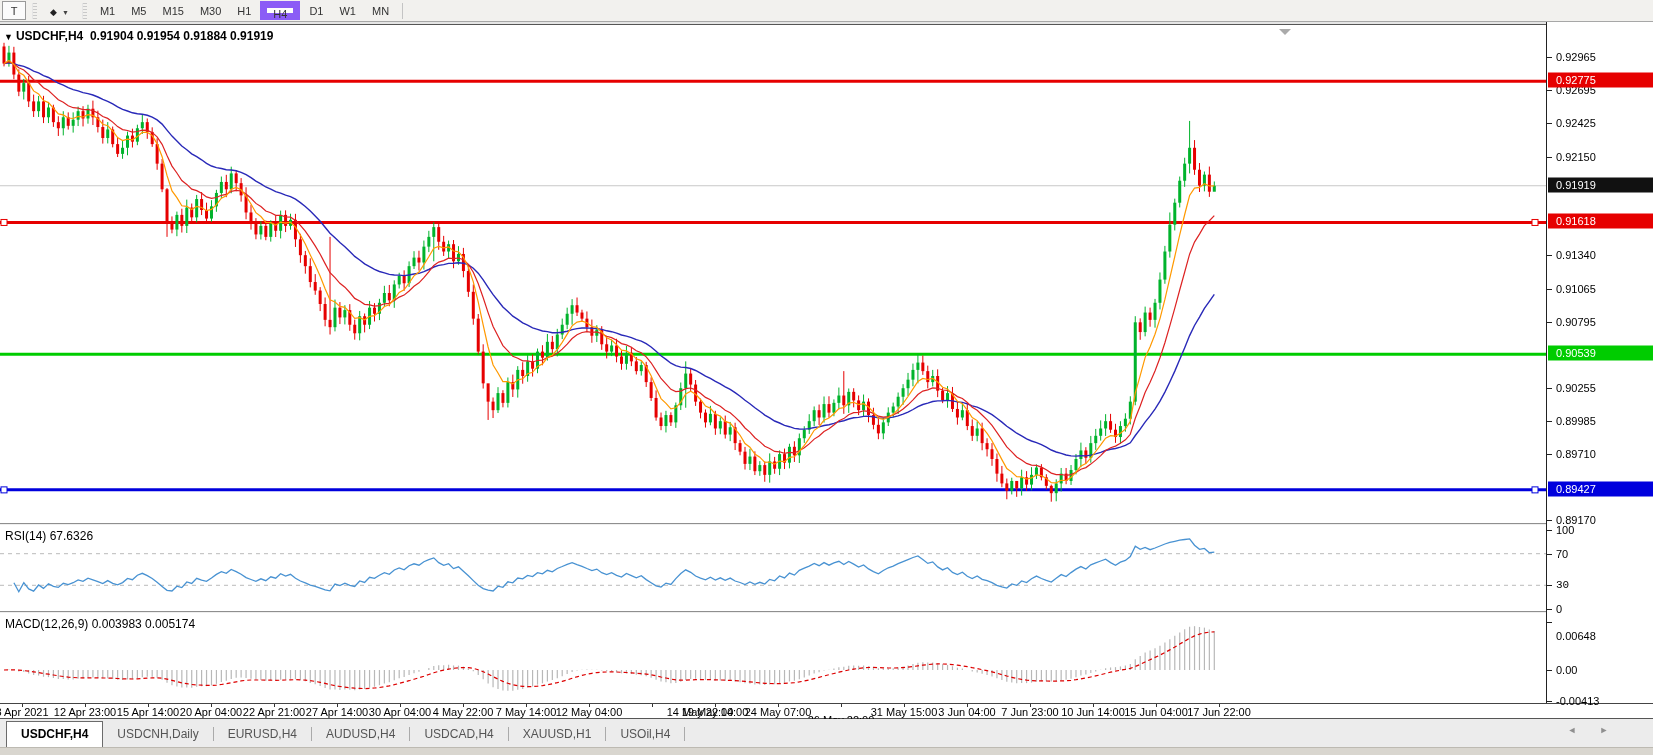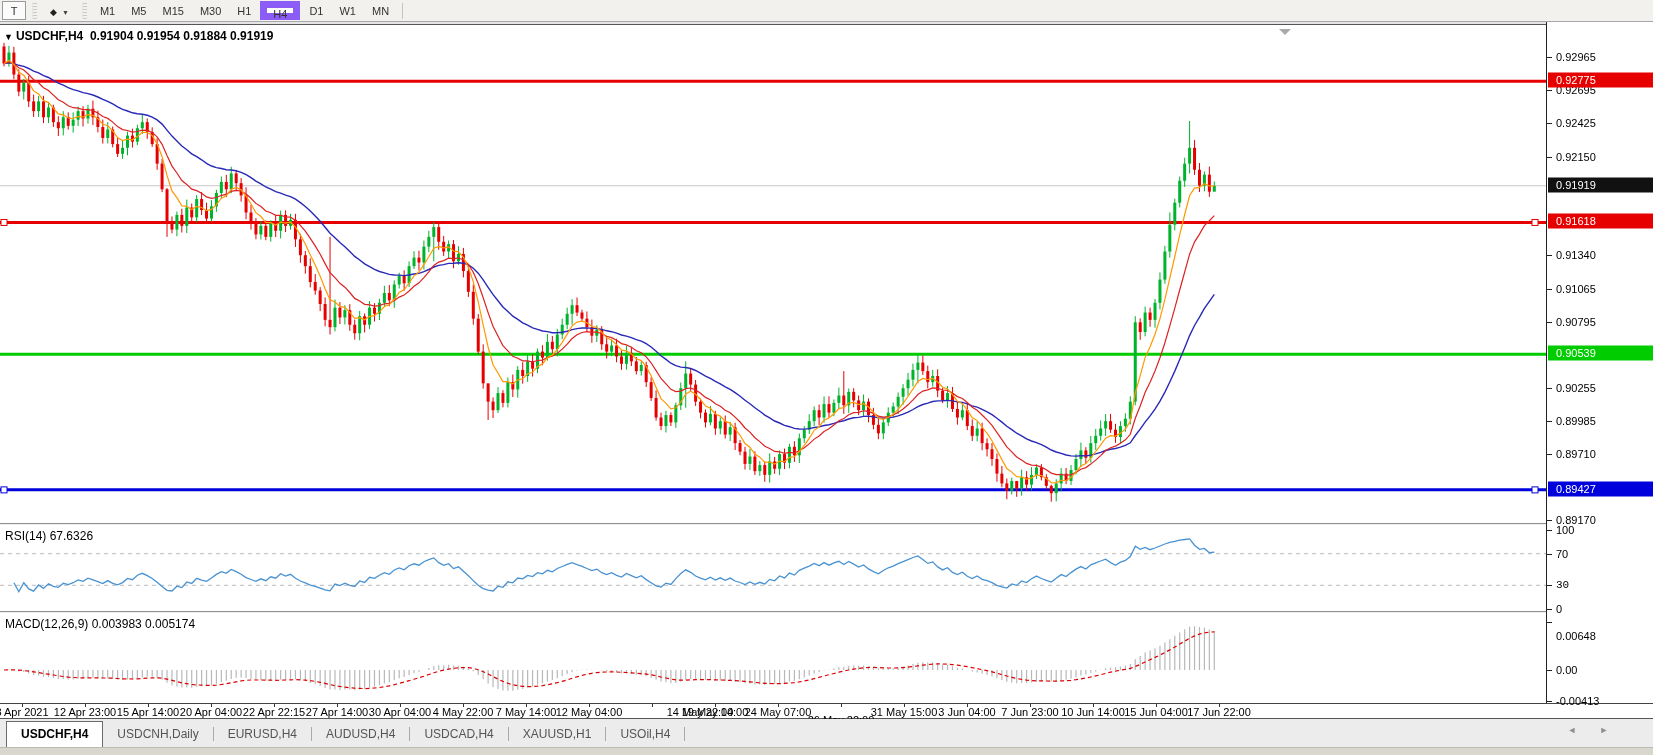--- a/index.html
+++ b/index.html
@@ -927,21 +927,21 @@
     <div class="time-axis" id="time-axis">
         <div class="xtick-mark" style="left: 22px;"></div>
         <div class="xtick" style="left: 22px;">8 Apr 2021</div>
         <div class="xtick-mark" style="left: 85px;"></div>
         <div class="xtick" style="left: 85px;">12 Apr 23:00</div>
         <div class="xtick-mark" style="left: 148px;"></div>
         <div class="xtick" style="left: 148px;">15 Apr 14:00</div>
         <div class="xtick-mark" style="left: 211px;"></div>
         <div class="xtick" style="left: 211px;">20 Apr 04:00</div>
         <div class="xtick-mark" style="left: 274px;"></div>
-        <div class="xtick" style="left: 274px;">22 Apr 22:15</div>
+        <div class="xtick" style="left: 274px;">22 Apr 21:00</div>
         <div class="xtick-mark" style="left: 337px;"></div>
         <div class="xtick" style="left: 337px;">27 Apr 14:00</div>
         <div class="xtick-mark" style="left: 400px;"></div>
         <div class="xtick" style="left: 400px;">30 Apr 04:00</div>
         <div class="xtick-mark" style="left: 463px;"></div>
         <div class="xtick" style="left: 463px;">4 May 22:00</div>
         <div class="xtick-mark" style="left: 526px;"></div>
         <div class="xtick" style="left: 526px;">7 May 14:00</div>
         <div class="xtick-mark" style="left: 589px;"></div>
         <div class="xtick" style="left: 589px;">12 May 04:00</div>

